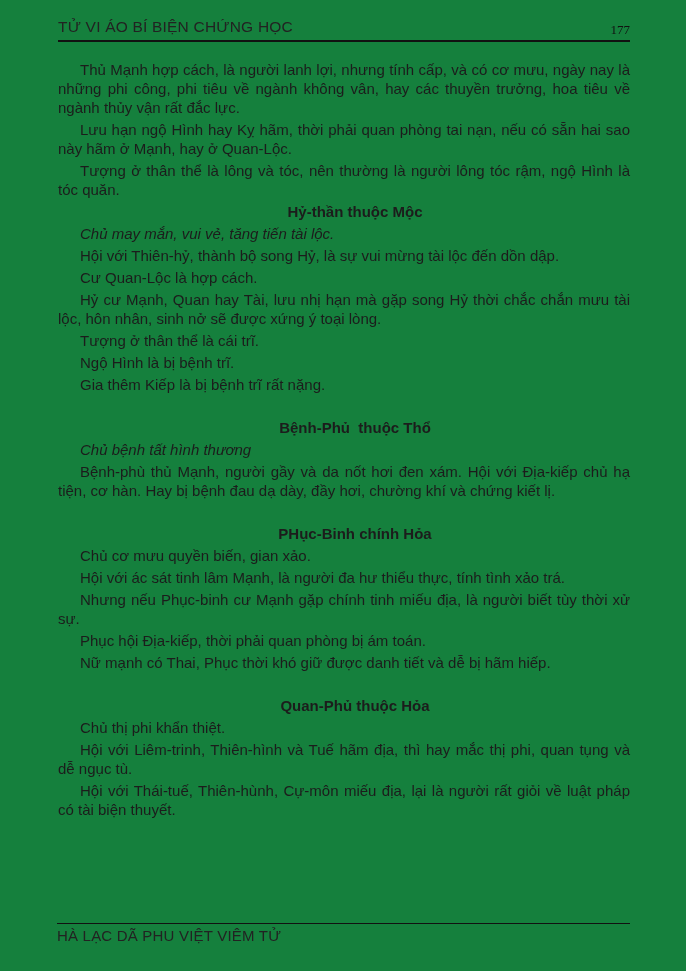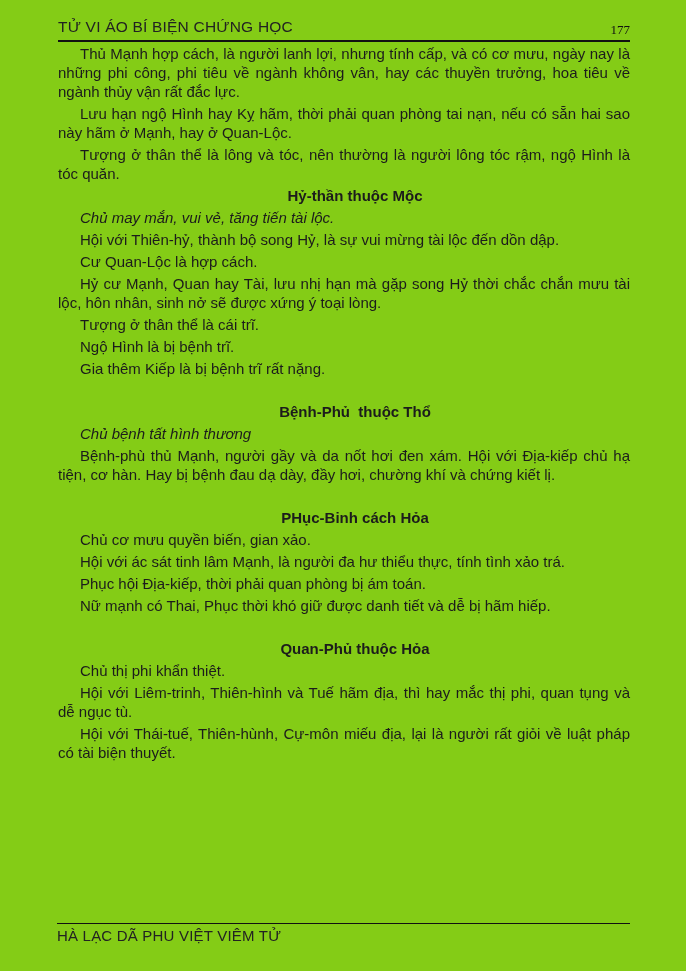--- a/index.html
+++ b/index.html
@@ -5,21 +5,21 @@
   html, body {
     margin: 0;
     padding: 0;
     background: #e8e8e8;
   }
   .page {
     position: relative;
     width: 686px;
     height: 971px;
     margin: 0 auto;
-    background: #84cc16;
+    background: #15803d;
     font-family: "Liberation Sans", sans-serif;
     color: #1c1c1c;
     overflow: hidden;
   }
   
   .running-header {
     position: absolute;
     top: 18px;
     left: 58px;
     width: 572px;
@@ -36,21 +36,21 @@
   }
   .running-header .pageno {
     font-family: Liberation Serif, serif;
     font-size: 13px;
     color: #111;
     line-height: 1;
   }
   
   .doc-body {
     position: absolute;
-    top: 44px;
+    top: 60px;
     left: 58px;
     width: 572px;
   }
   .block {
     margin: 3px 0 0 0;
     font-size: 15px;
     line-height: 19px;
     text-indent: 22px;
     text-align: justify;
     color: #1c1c1c;
@@ -100,23 +100,24 @@
       <p class="block italic">Chủ may mắn, vui vẻ, tăng tiến tài lộc.</p>
       <p class="block paragraph">Hội với Thiên-hỷ, thành bộ song Hỷ, là sự vui mừng tài lộc đến dồn dập.</p>
       <p class="block paragraph">Cư Quan-Lộc là hợp cách.</p>
       <p class="block paragraph">Hỷ cư Mạnh, Quan hay Tài, lưu nhị hạn mà gặp song Hỷ thời chắc chắn mưu tài lộc, hôn nhân, sinh nở sẽ được xứng ý  toại lòng.</p>
       <p class="block paragraph">Tượng ở thân thể là cái trĩ.</p>
       <p class="block paragraph">Ngộ Hình là bị bệnh trĩ.</p>
       <p class="block paragraph">Gia thêm Kiếp là bị bệnh trĩ rất nặng.</p>
       <p class="block heading-spaced">Bệnh-Phủ  thuộc Thổ</p>
       <p class="block italic">Chủ bệnh tất hình thương</p>
       <p class="block paragraph">Bệnh-phù thủ Mạnh, người gầy và da nốt hơi đen xám. Hội với Địa-kiếp chủ hạ tiện, cơ hàn. Hay bị bệnh đau dạ dày, đầy hơi, chường khí và chứng kiết lị.</p>
-      <p class="block heading-spaced">PHục-Binh cách Hỏa</p>
+      <p class="block heading-spaced">PHục-Binh chính Hỏa</p>
       <p class="block paragraph">Chủ cơ mưu quyền biến, gian xảo.</p>
       <p class="block paragraph">Hội với ác sát tinh lâm Mạnh, là người đa hư thiểu thực, tính tình xảo trá.</p>
+      <p class="block paragraph">Nhưng nếu Phục-binh cư Mạnh gặp chính tinh miếu địa, là người biết tùy thời xử sự.</p>
       <p class="block paragraph">Phục hội Địa-kiếp, thời phải quan phòng bị ám toán.</p>
       <p class="block paragraph">Nữ mạnh có Thai, Phục thời khó giữ được danh tiết và dễ bị hãm hiếp.</p>
       <p class="block heading-spaced">Quan-Phủ thuộc Hỏa</p>
       <p class="block paragraph">Chủ thị phi khẩn thiệt.</p>
       <p class="block paragraph">Hội với Liêm-trinh, Thiên-hình và Tuế hãm địa, thì hay mắc thị phi, quan tụng và dễ ngục tù.</p>
       <p class="block paragraph">Hội với Thái-tuế, Thiên-hùnh, Cự-môn miếu địa, lại là người rất giỏi về luật pháp có tài biện thuyết.</p>
     </div>
 
   <div class="running-footer">
     <span class="footer-text">HÀ LẠC DÃ PHU VIỆT VIÊM TỬ</span>

